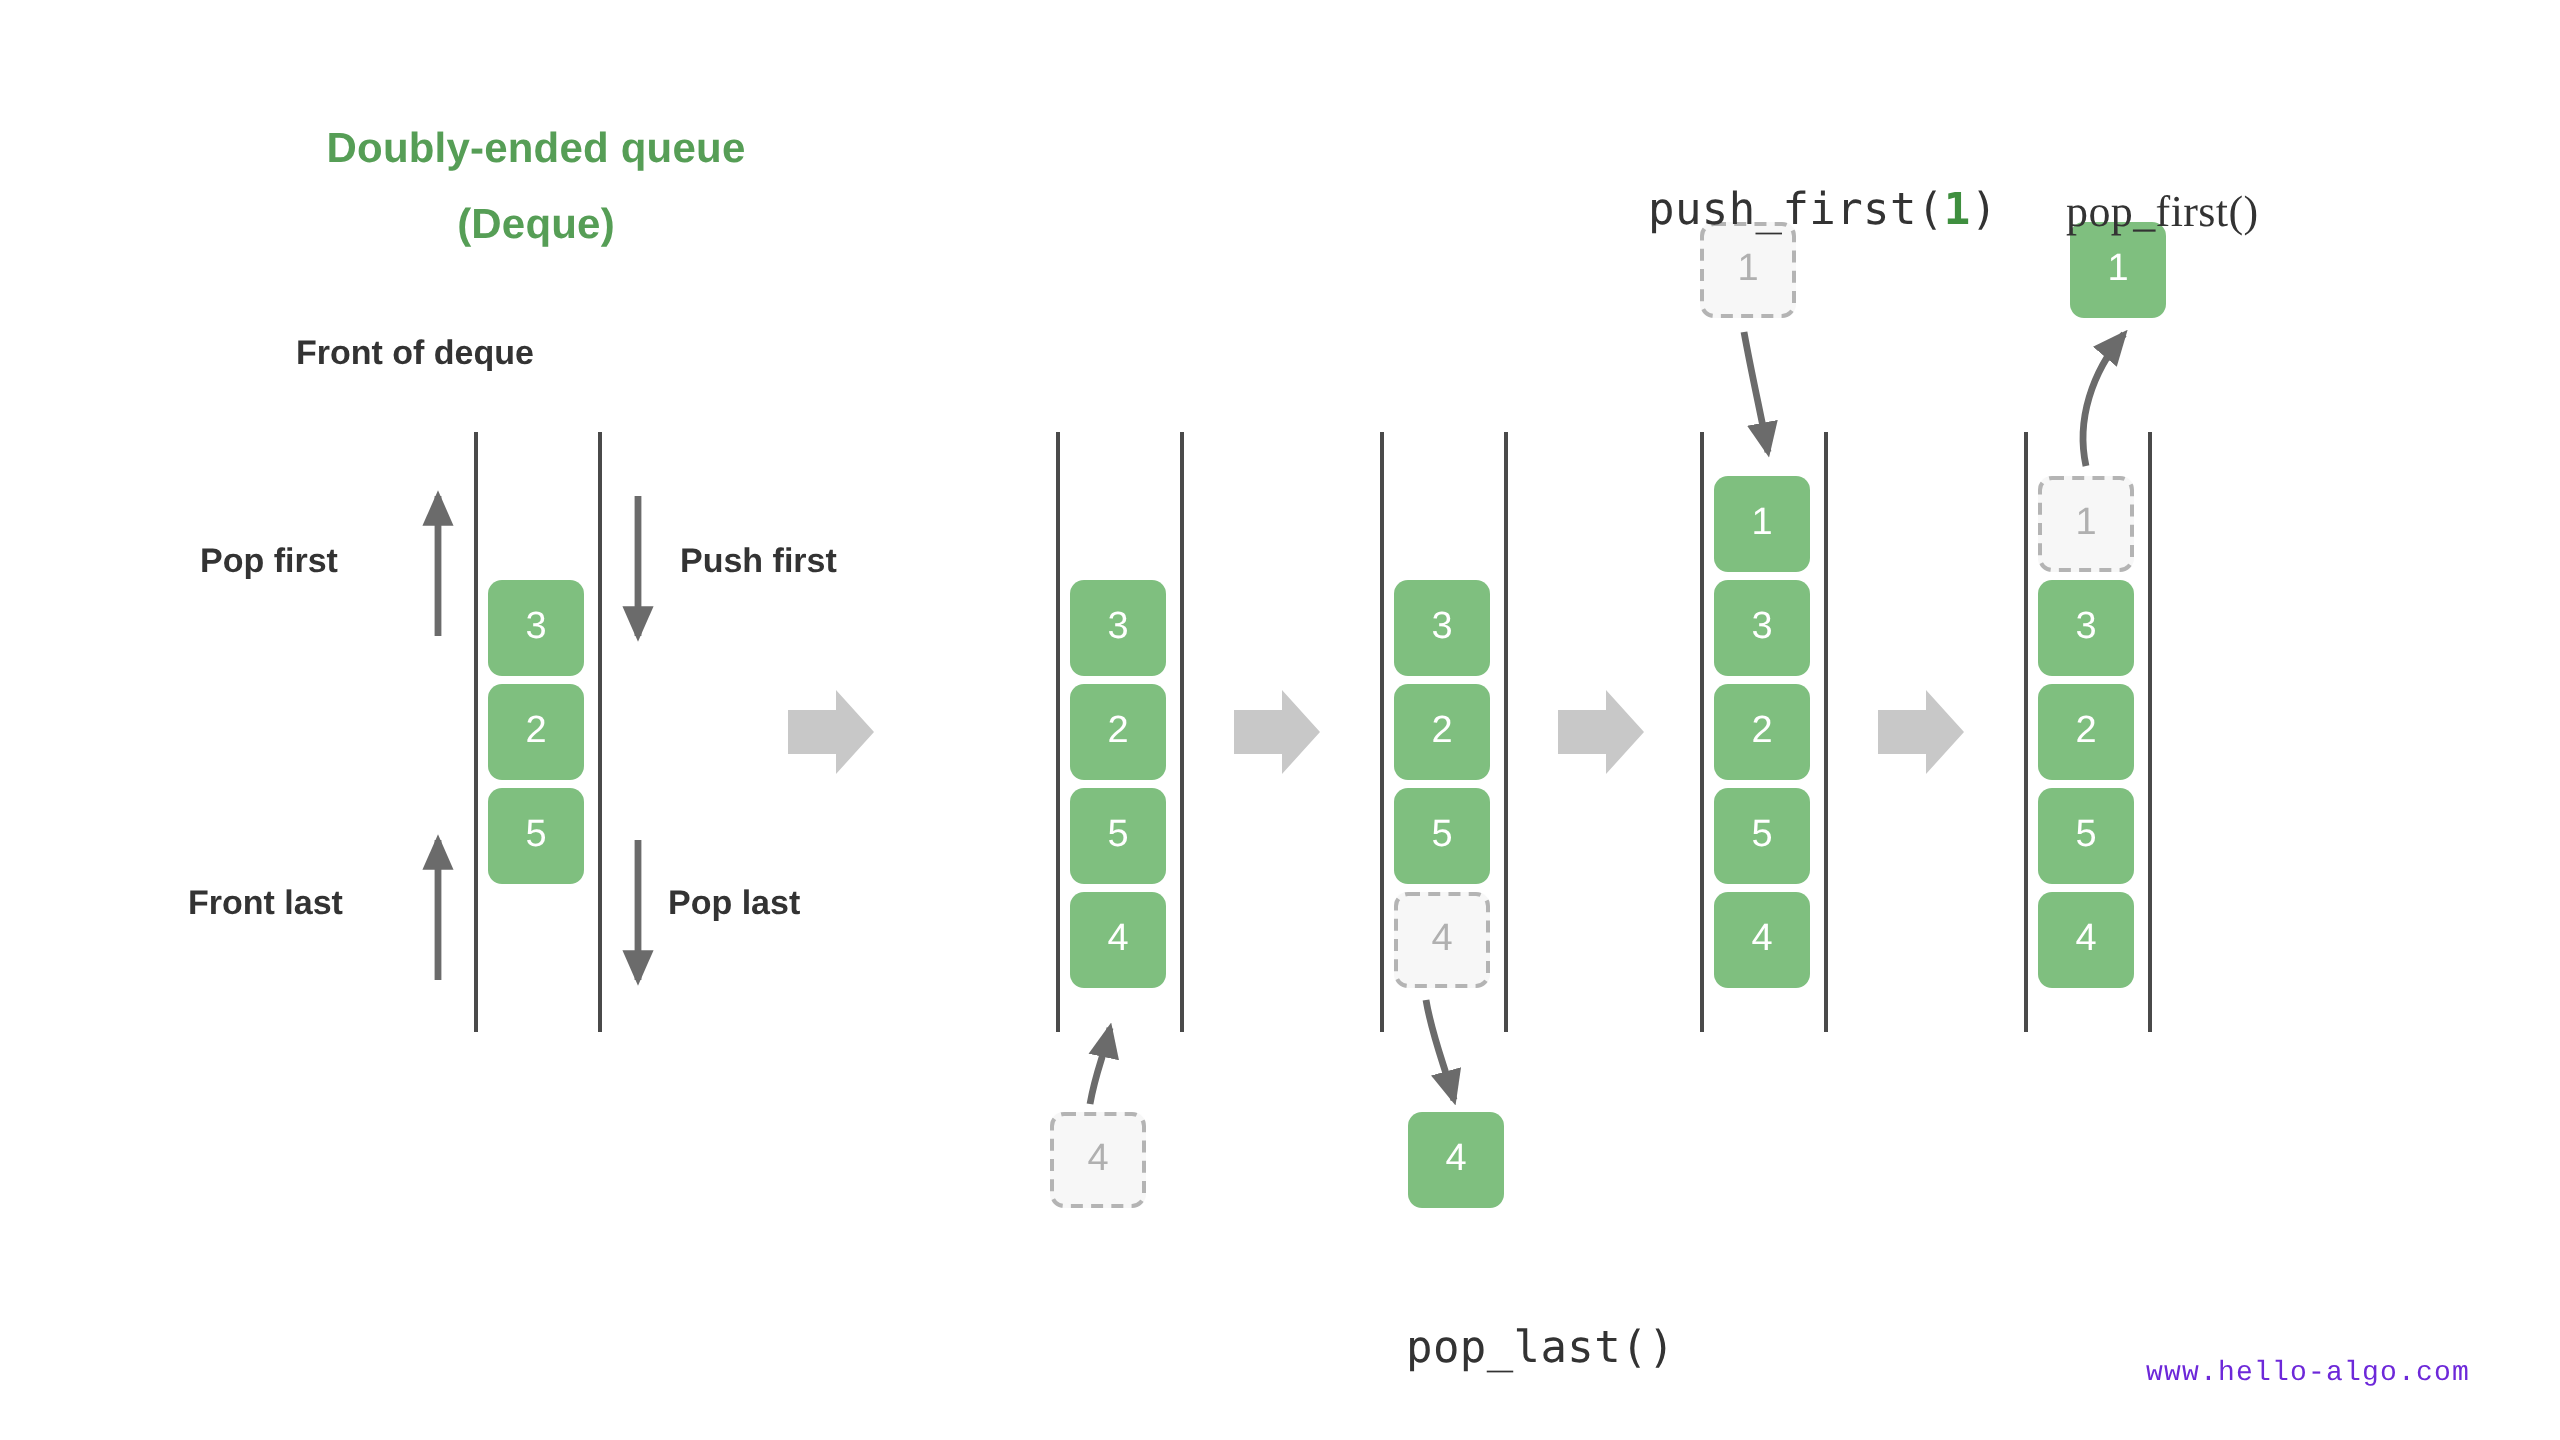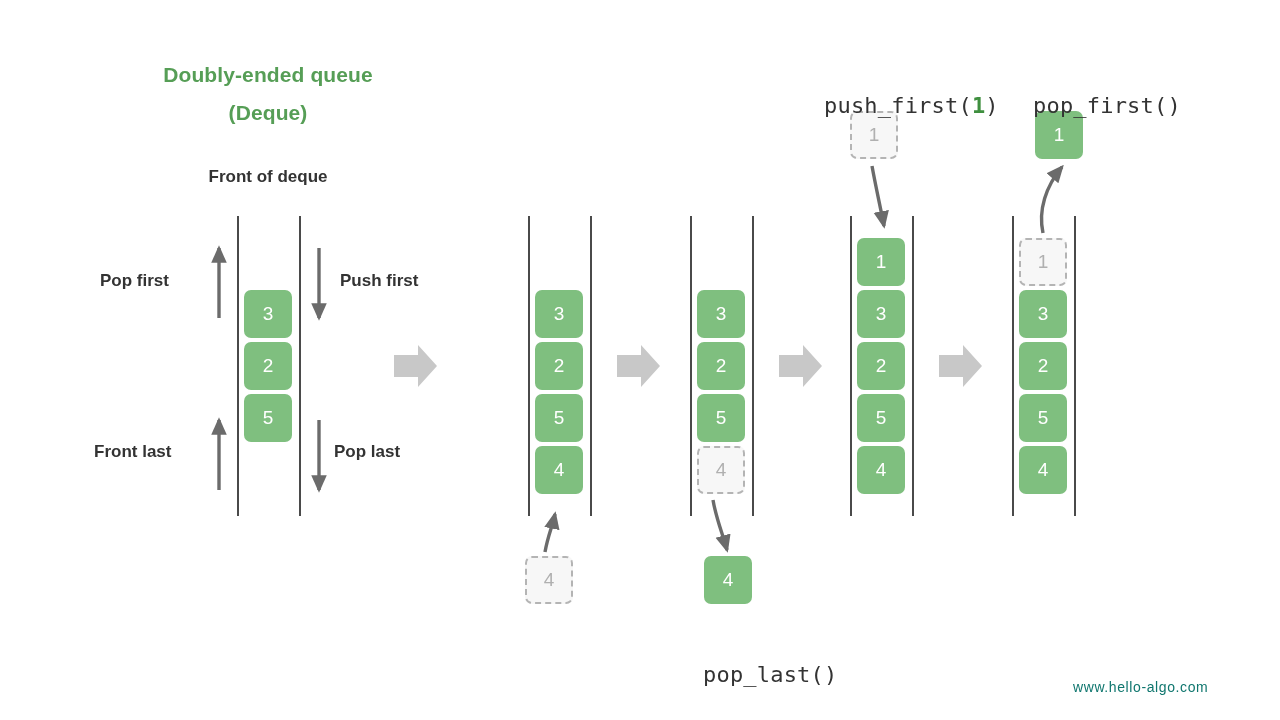--- a/index.html
+++ b/index.html
@@ -28,21 +28,20 @@
     text-align: center;
     color: #569e56;
     font-weight: bold;
     font-size: 21px;
     line-height: 38px;
     letter-spacing: 0.1px;
     white-space: nowrap;
   }
   .hdr-label {
     position: absolute;
-    text-align: center;
     color: #333333;
     font-weight: bold;
     font-size: 17px;
     white-space: nowrap;
   }
   .op-label {
     position: absolute;
     color: #333333;
     font-weight: bold;
     font-size: 17px;
@@ -56,22 +55,22 @@
     letter-spacing: 0.2px;
     white-space: nowrap;
     margin-top: 34px;
   }
   .mono-label .arg {
     color: #3f8f3f;
     font-weight: bold;
   }
   .watermark {
     position: absolute;
-    color: #0f766e;
-    font-family: Liberation Sans, sans-serif;
+    color: #6d28d9;
+    font-family: Liberation Mono, monospace;
     font-size: 14px;
     letter-spacing: 0.6px;
     white-space: nowrap;
   }
 
   
   .rail {
     position: absolute;
     width: 1.6px;
     background: #4a4a4a;
@@ -236,17 +235,17 @@
     <g>
       <path d="M 1043 233 C 1038 210 1046 186 1062 167" stroke="#6b6b6b" stroke-width="3.4" fill="none" marker-end="url(#ah-gray)"></path>
     </g>
   </svg>
 
   <div class="mono-label" style="left:703px; top:628px;">pop_last()</div>
 
   <div class="mono-label" style="left:824px; top:59px;">
     <span>push_first(</span><span class="arg">1</span><span>)</span>
   </div>
-  <div class="mono-label" style="left:1033px; top:59px;">pop_first()</div>
+  <div class="mono-label" style="left:1033px; top:59px;font-family:Liberation Serif, serif;">pop_first()</div>
 
   <div class="watermark" style="left:1073px; top:679px;">www.hello-algo.com</div>
 
 </div>
 
 </body></html>

